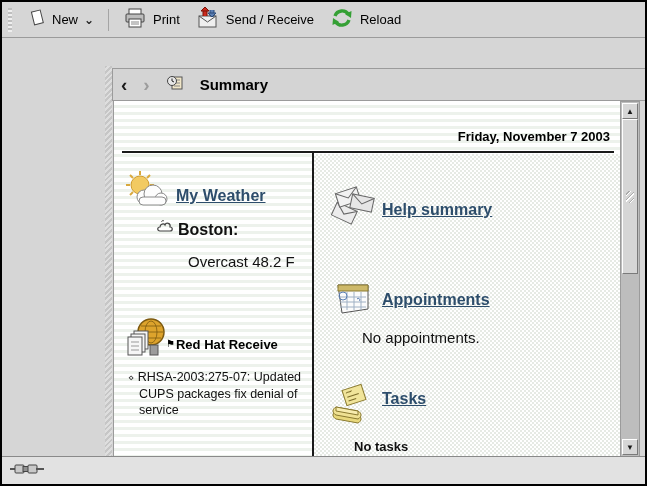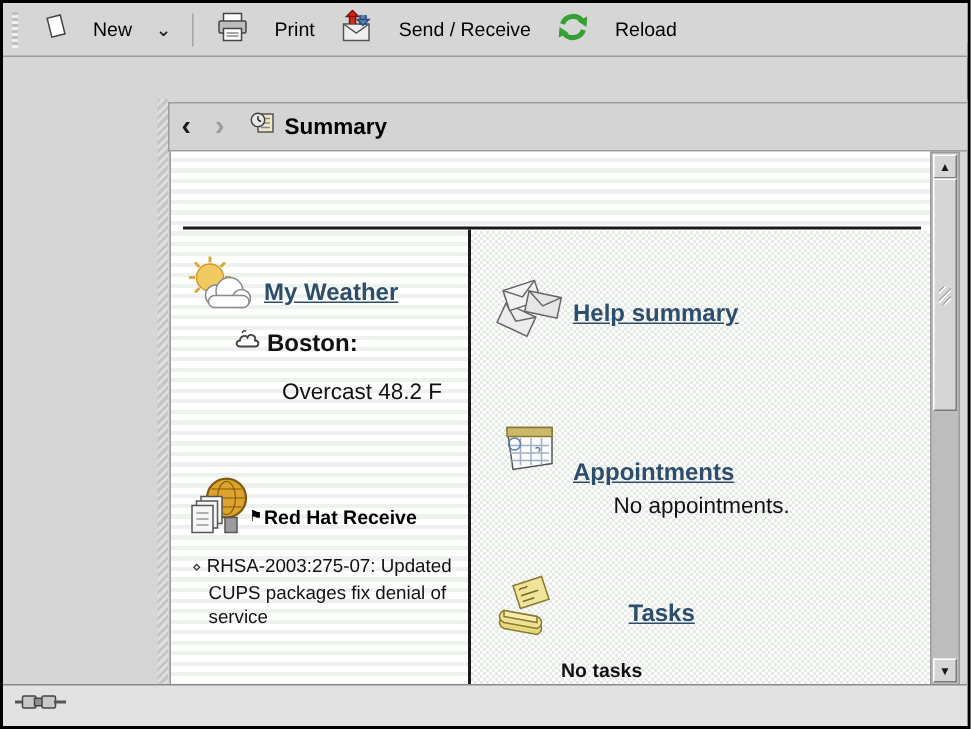--- a/index.html
+++ b/index.html
@@ -12,42 +12,42 @@
   .menubar{left:0;top:1;right:0;height:28;background:#d6d6d6;border-bottom:1px solid #9b9b9b;
     display:flex;align-items:center;padding-left:8px;}
   .menu-item{display:inline-block;padding:5px 11px;font-size:13px;color:#000;cursor:default;}
   .menu-item::first-letter{text-decoration:underline;}
 
   
   .toolbar{left:0;top:30;right:0;height:35;background:#d6d6d6;border-bottom:1px solid #9b9b9b;
     display:flex;align-items:center;}
   .tb-grip{width:4px;height:24px;margin:0 8px 0 6px;
     background:repeating-linear-gradient(180deg,#bfbfbf 0 2px,#efefef 2px 4px);}
-  .tb-btn{display:flex;align-items:center;gap:16px;padding:4px 8px;font-size:13px;color:#000;}
+  .tb-btn{display:flex;align-items:center;gap:6px;padding:4px 8px;font-size:13px;color:#000;}
   .tb-sep{width:1px;height:22px;background:#a5a5a5;margin:0 6px;}
   .chev{font-size:12px;font-weight:bold;line-height:10px;color:#222;}
 
   
   .sidebar{left:0;top:64;width:103px;bottom:27px;background:#d6d6d6;}
   .shortcuts-btn{position:absolute;left:1px;top:2px;right:2px;height:28px;background:#d9d9d9;
     border-top:1px solid #fff;border-left:1px solid #fff;border-right:1px solid #6e6e6e;
     border-bottom:1px solid #6e6e6e;display:flex;align-items:center;justify-content:center;
     font-size:13px;color:#000;}
 
   .paned-handle{left:103px;top:64px;width:7px;bottom:27px;background:#d2d2d2;
     background-image:repeating-linear-gradient(135deg,#c6c6c6 0 2px,#dedede 2px 4px);}
 
   
   .main{left:110px;top:64px;right:0;bottom:27px;background:#d6d6d6;}
   .main-header{position:absolute;left:0;top:2px;right:0;height:33px;background:#d4d4d4;
     border:1px solid #9b9b9b;border-right:none;display:flex;align-items:center;box-sizing:border-box;}
   .nav-arrow{font-size:19px;font-weight:bold;padding:0 8px;line-height:20px;}
   .nav-back{color:#1a1a1a;}
   .nav-fwd{color:#9c9c9c;}
-  .main-title{font-size:15px;font-weight:bold;color:#000;margin-left:6px;}
+  .main-title{font-size:15px;font-weight:bold;color:#000;margin-left:16px;}
 
   .viewport{position:absolute;left:1px;top:35px;width:506px;bottom:0;overflow:hidden;
     background:repeating-linear-gradient(180deg,#ffffff 0 4px,#edf2ec 4px 7px);
     border-left:1px solid #9b9b9b;}
   .hatch-col{position:absolute;left:200px;top:53px;right:0;bottom:0;background-color:#fff;
     background-image:
       linear-gradient(45deg,#e6eae4 25%,transparent 25%,transparent 75%,#e6eae4 75%),
       linear-gradient(45deg,#e6eae4 25%,transparent 25%,transparent 75%,#e6eae4 75%);
     background-size:4px 4px;background-position:0 0,2px 2px;}
   .date-line{position:absolute;right:10px;top:28px;font-size:13px;font-weight:bold;color:#000;}
@@ -167,20 +167,21 @@
           <circle cx="6" cy="7" r="4.5" fill="#e8e8e8" stroke="#444"></circle>
           <line x1="6" y1="7" x2="6" y2="4.5" stroke="#222"></line>
           <line x1="6" y1="7" x2="8" y2="8" stroke="#222"></line>
         </svg>
       </span>
       <span class="main-title">Summary</span>
     </div>
 
     <div class="viewport">
       <div class="hatch-col"></div>
+      <div class="date-line">Friday, November 7 2003</div>
       <div class="hrule"></div>
       <div class="vdivider"></div>
 
       <span class="abs" style="left:10px;top:68px;">
         <svg width="44" height="44" viewBox="0 0 44 44">
           <g stroke="#d9a93e" stroke-width="2">
             <line x1="16" y1="2" x2="16" y2="6"></line>
               <line x1="16" y1="26" x2="16" y2="30"></line>
             <line x1="2" y1="16" x2="6" y2="16"></line>
               <line x1="26" y1="16" x2="30" y2="16"></line>
@@ -267,38 +268,38 @@
               <line x1="8" y1="27" x2="34" y2="27"></line>
               <line x1="8" y1="32" x2="34" y2="32"></line>
               <line x1="15" y1="17" x2="15" y2="35"></line>
               <line x1="22" y1="17" x2="22" y2="35"></line>
               <line x1="29" y1="17" x2="29" y2="35"></line>
             </g>
           <circle cx="11" cy="21" r="4" fill="none" stroke="#5b7fb4"></circle>
           <path d="M25 24 C27 22 29 25 27 26" fill="none" stroke="#5b7fb4"></path>
         </svg>
       </span>
-      <a class="abs link" style="left:268px;top:206px;text-align:center;">Appointments</a>
-      <span class="abs body-text" style="left:259px;top:228px;padding-left:36px;">No appointments.</span>
+      <a class="abs link" style="left:268px;top:190px;text-align:center;">Appointments</a>
+      <span class="abs body-text" style="left:248px;top:228px;">No appointments.</span>
 
       <span class="abs" style="left:214px;top:280px;">
         <svg width="46" height="44" viewBox="0 0 46 44">
           <path d="M8 30 C4 32 4 36 8 38 L30 42 C34 40 34 36 30 34 Z" fill="#e8d87c" stroke="#8a7a30"></path>
           <path d="M8 26 C4 28 4 32 8 34 L30 38 C34 36 34 32 30 30 Z" fill="#efe193" stroke="#8a7a30"></path>
           <path d="M8 26 L30 30 L30 34 L8 30 Z" fill="#f7ecae" stroke="#8a7a30"></path>
           <g transform="rotate(-18 26 14)">
               <rect x="16" y="6" width="20" height="16" fill="#f0e49a" stroke="#8a7a30"></rect>
             <path d="M19 10 C21 8 23 11 25 9" fill="none" stroke="#7a6a28"></path>
             <line x1="19" y1="14" x2="31" y2="14" stroke="#7a6a28"></line>
             <line x1="19" y1="18" x2="27" y2="18" stroke="#7a6a28"></line>
             </g>
         </svg>
       </span>
-      <a class="abs link" style="left:268px;top:300px;margin-left:37px;">Tasks</a>
-      <span class="abs body-text bold" style="left:260px;top:338px;font-size:13px;">No tasks</span>
+      <a class="abs link" style="left:268px;top:289px;">Tasks</a>
+      <span class="abs body-text bold" style="left:240px;top:338px;font-size:13px;">No tasks</span>
     </div>
 
     <div class="vscroll">
       <div class="sb-btn sb-up">
           <span>▲</span>
         </div>
       <div class="sb-thumb">
           <div class="sb-grip"></div>
         </div>
       <div class="sb-btn sb-down">

